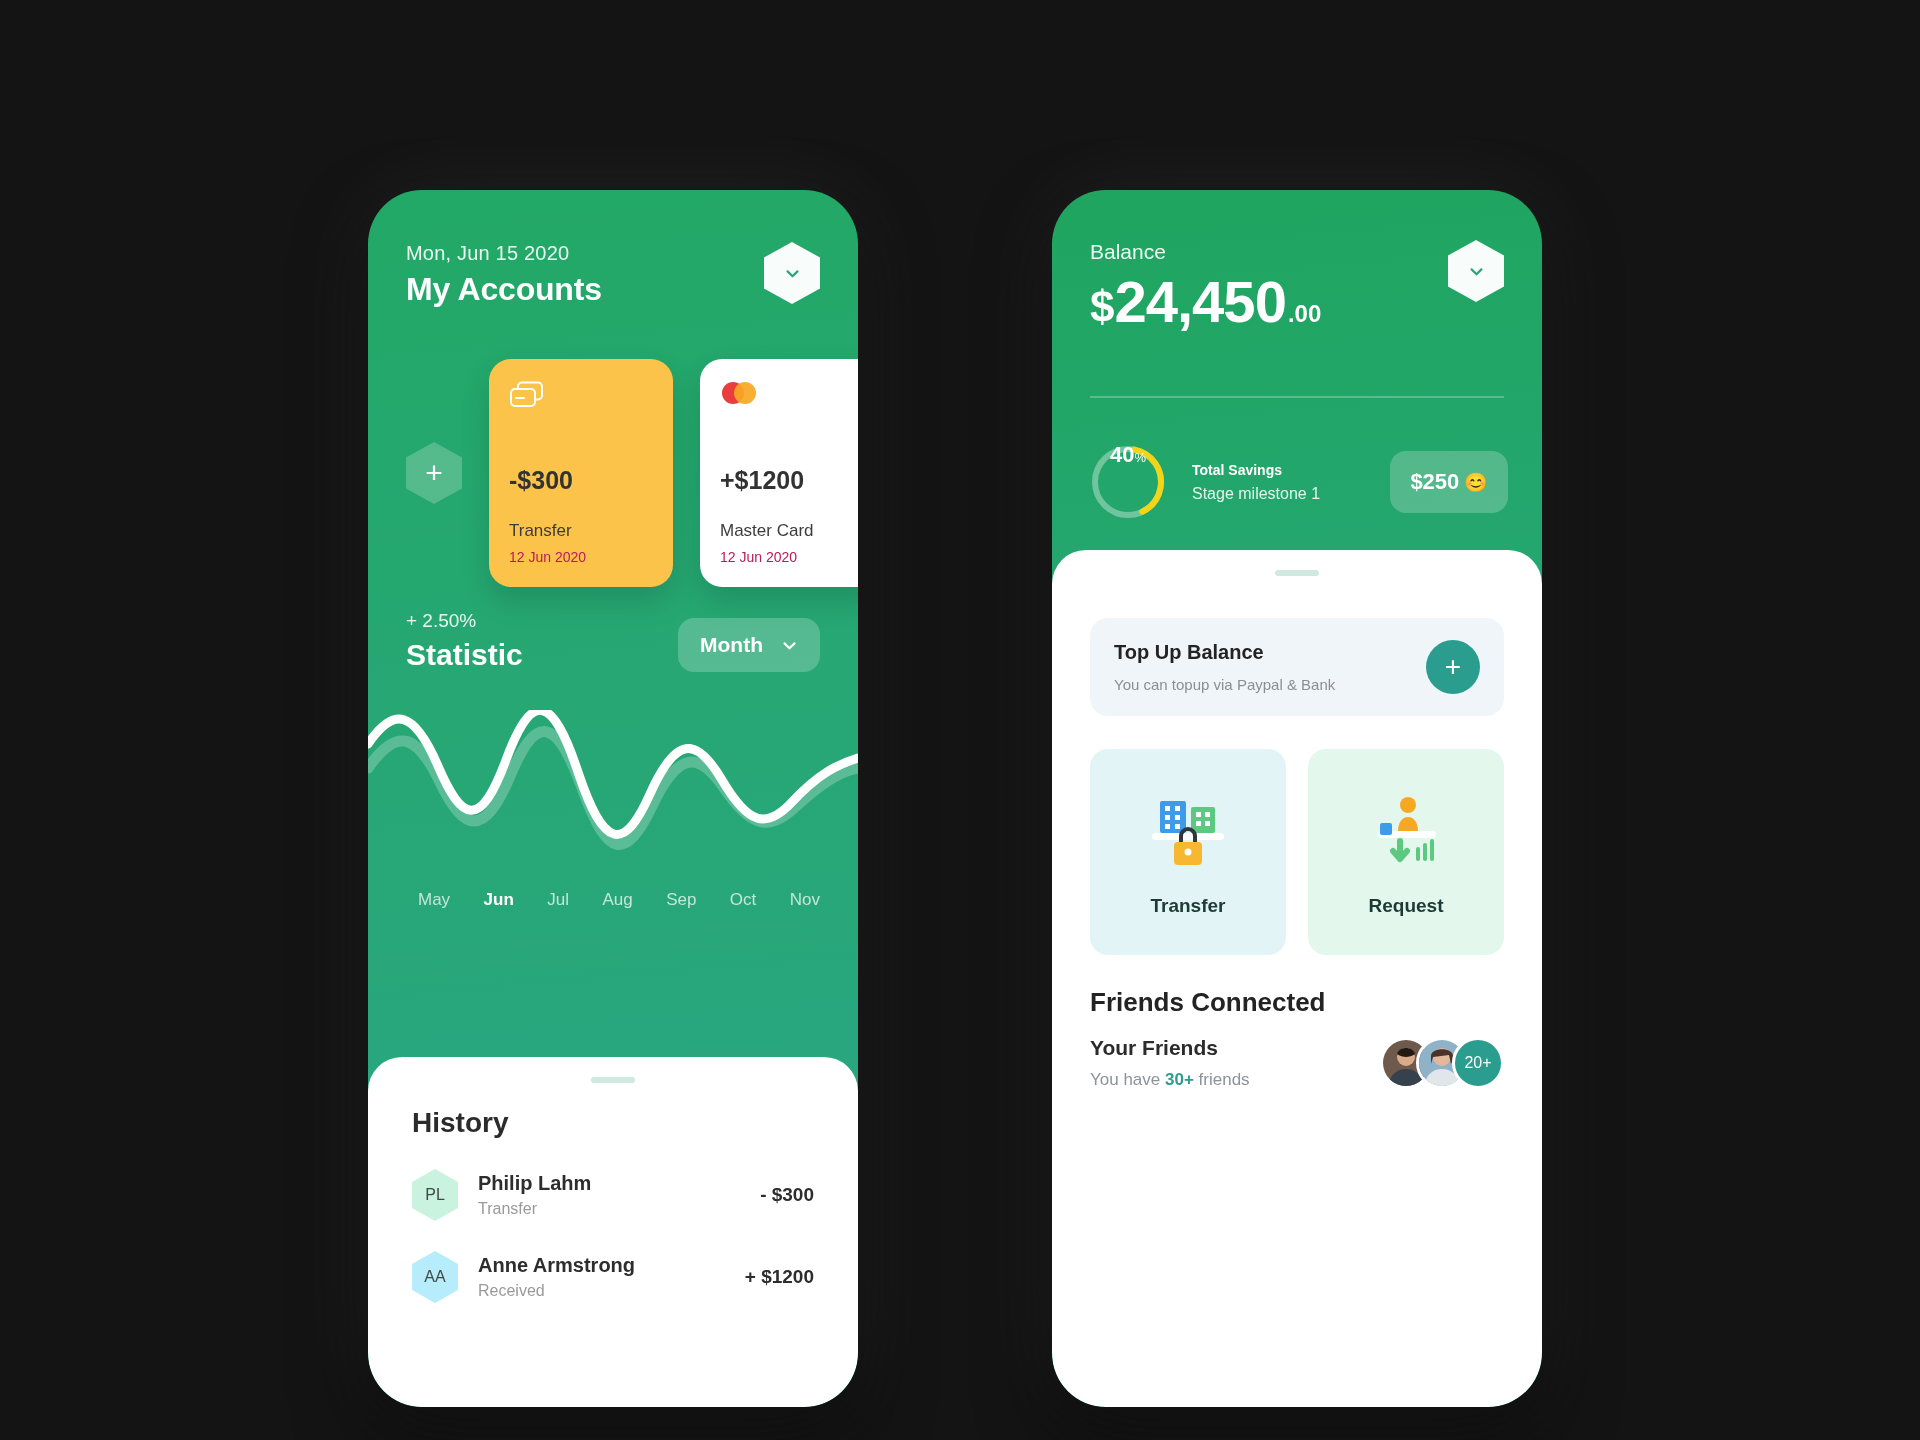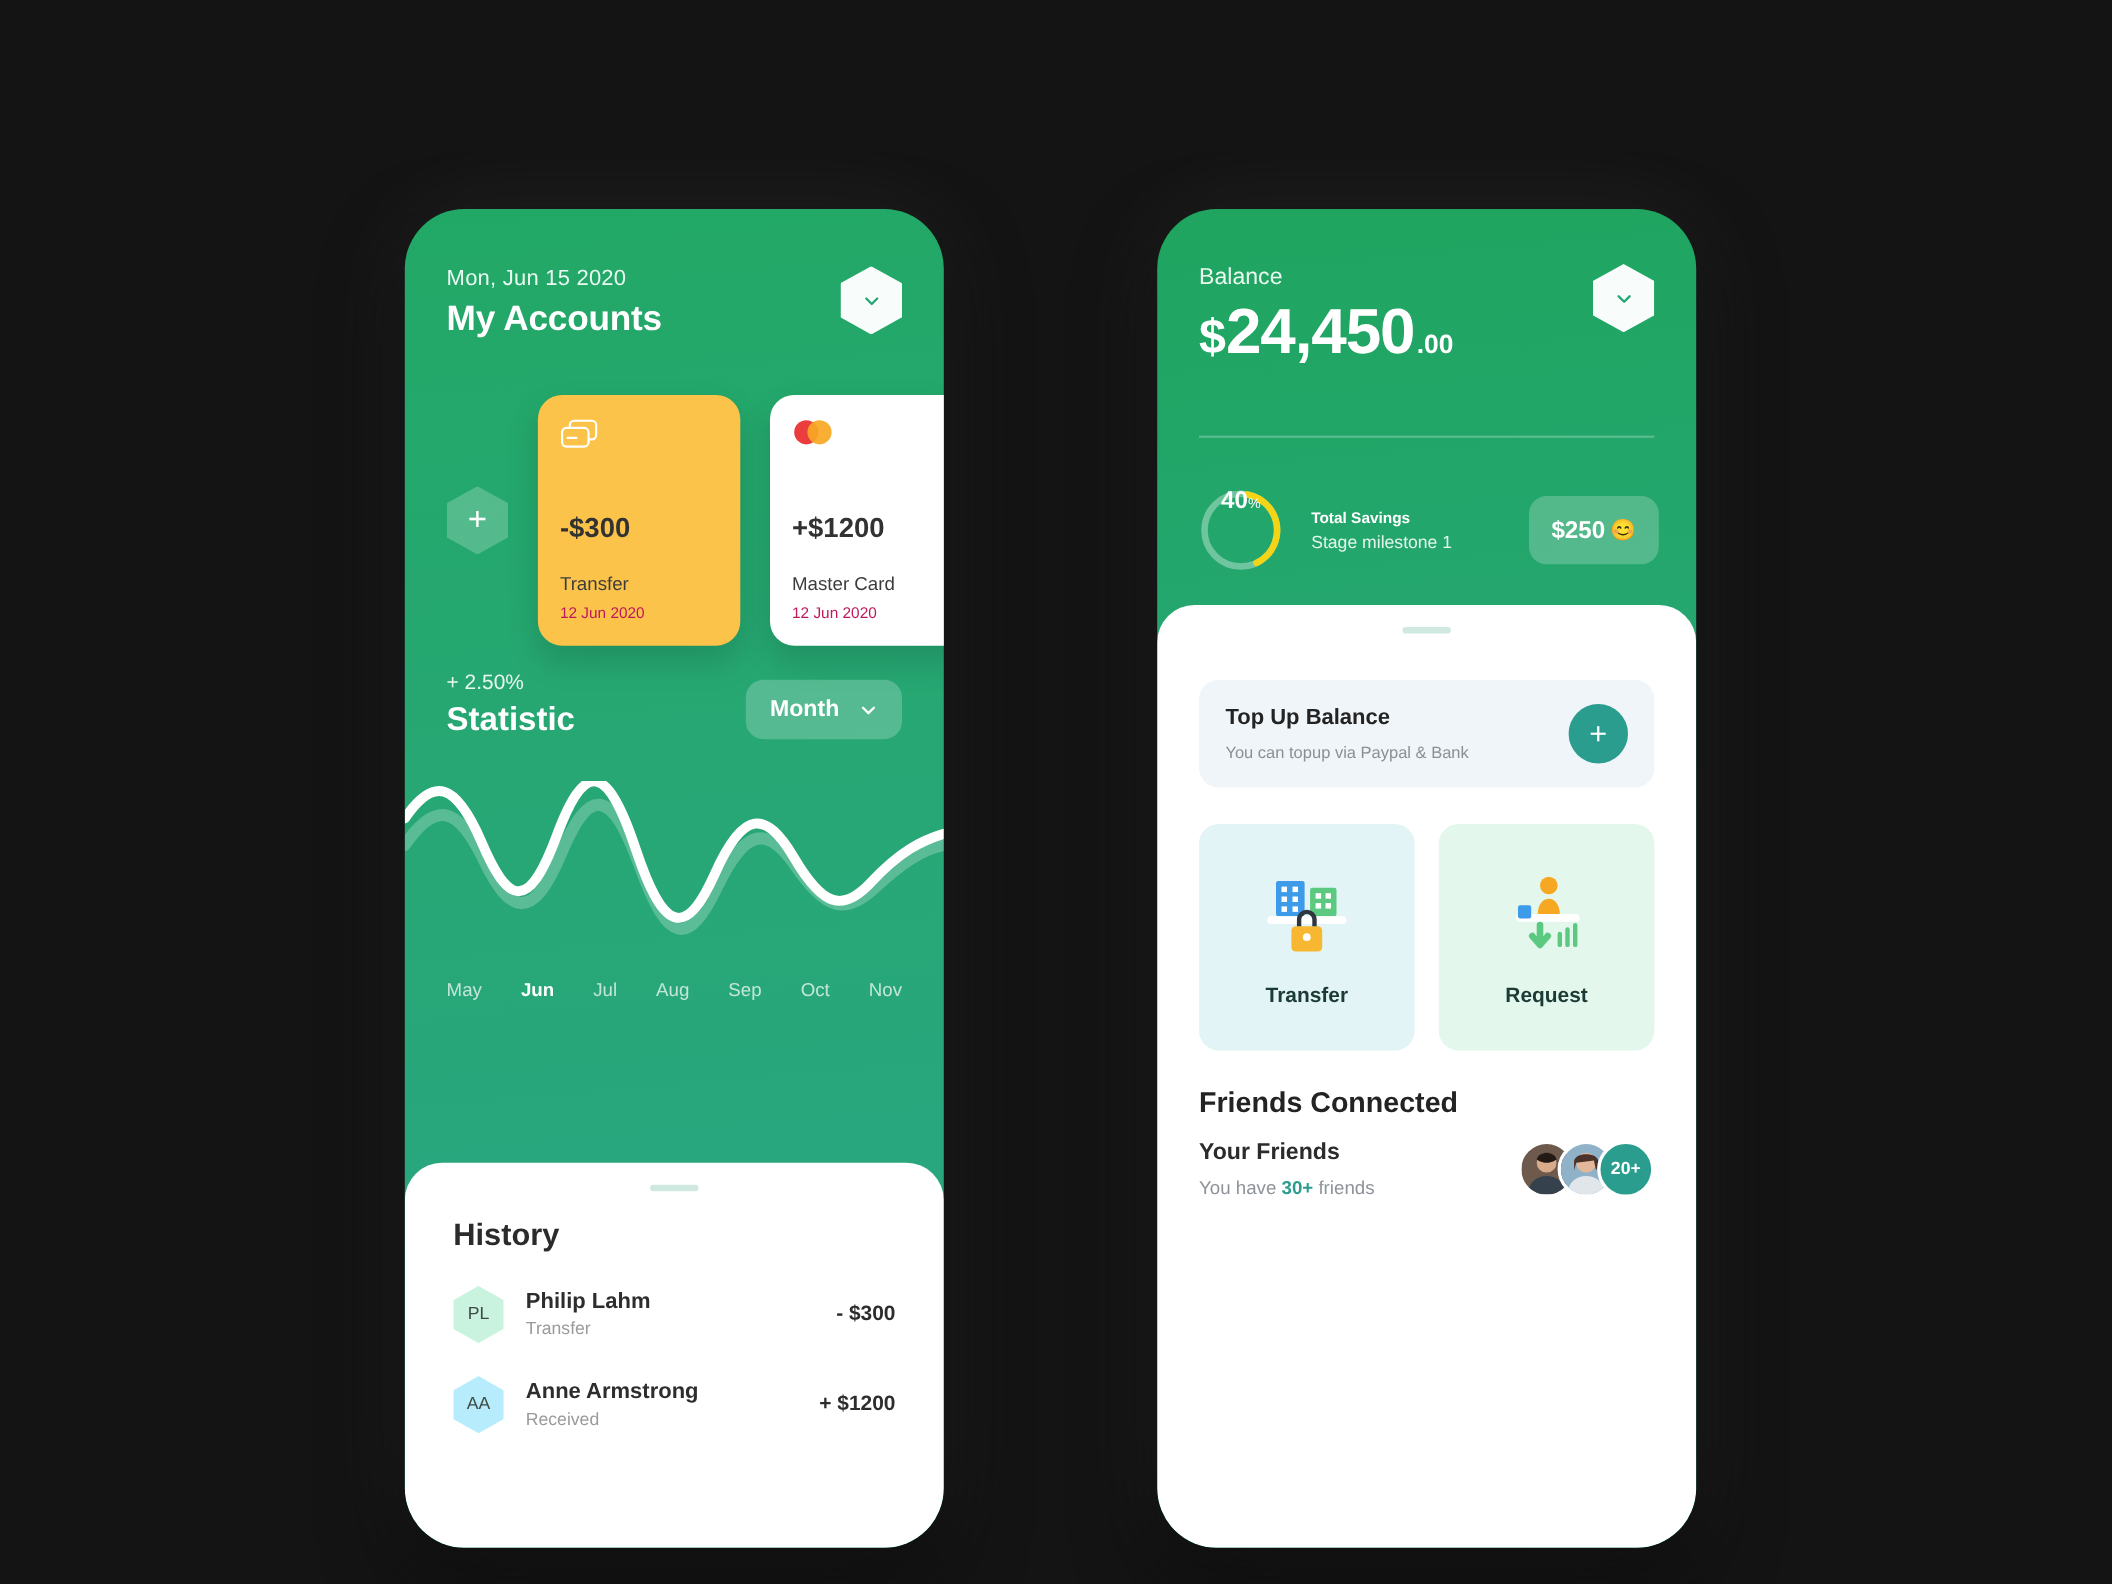--- a/index.html
+++ b/index.html
@@ -56,21 +56,21 @@
   .acct-date { font-size:14px; color:#be185d; margin-top:8px; }
 
   #stat-block { position:absolute; left:38px; top:420px; right:38px; display:flex; justify-content:space-between; align-items:flex-end; }
   .stat-pct  { color:#e7f8ef; font-size:19px; }
   .stat-title{ color:#fff; font-size:30px; font-weight:bold; margin-top:6px; }
   .month-pill{ background:rgba(255,255,255,0.22); border-radius:16px; padding:15px 22px;
                display:flex; align-items:center; gap:18px; color:#fff; font-size:21px; font-weight:bold; }
 
   #chart-wrap { position:absolute; left:0; top:520px; width:100%; height:190px; }
   #month-row  { position:absolute; left:20px; top:700px; width:450px; display:flex; justify-content:space-between; padding:0 18px; }
-  .m-lab { color:rgba(255,255,255,0.72); font-size:17px; }
+  .m-lab { color:rgba(255,255,255,0.72); font-size:17px;margin-left:12px; }
   .m-lab.active { color:#fff; font-weight:bold; }
 
   #history-sheet { position:absolute; left:0; bottom:0; width:100%; height:350px;
                    background:#fff; border-radius:34px 34px 54px 54px; }
   .grabber { width:44px; height:6px; border-radius:3px; background:#cfe9e0; margin:20px auto 0; }
   .sheet-title { font-size:28px; font-weight:bold; color:#2b2b2b; margin:24px 0 0 44px; }
 
   .hist-row { display:flex; align-items:center; margin:30px 44px 0 44px; }
   .hex-avatar { width:46px; height:52px; display:flex; align-items:center; justify-content:center;
                 font-size:16px; color:#3d4a46; font-weight:500;
@@ -120,21 +120,21 @@
 
   .fc-title { font-size:26px; font-weight:bold; color:#232323; margin:32px 0 0 38px; }
   .fc-row { display:flex; align-items:center; margin:18px 38px 0 38px; }
   .fc-your { font-size:21px; font-weight:bold; color:#2b2b2b; }
   .fc-have { font-size:17px; color:#8d9399; margin-top:10px; }
   .fc-have b { color:#2a9d8f; }
   .fc-avatars { margin-left:auto; display:flex; align-items:center; }
   .fa { width:52px; height:52px; border-radius:50%; border:3px solid #fff; overflow:hidden; }
   .fa:not(:first-child) { margin-left:-16px; }
   .fa-more { width:52px; height:52px; border-radius:50%; border:3px solid #fff; margin-left:-16px;
-             background:#2a9d8f; color:#fff; font-size:16px; font-weight:bold;
+             background:#2a9d8f; color:#fff; font-size:16px; font-weight:normal;
              display:flex; align-items:center; justify-content:center; }
 </style>
 </head>
 <body>
 
 <div class="stage">
 
   <div class="phone" id="phone-left">
 
     <div id="left-head">

